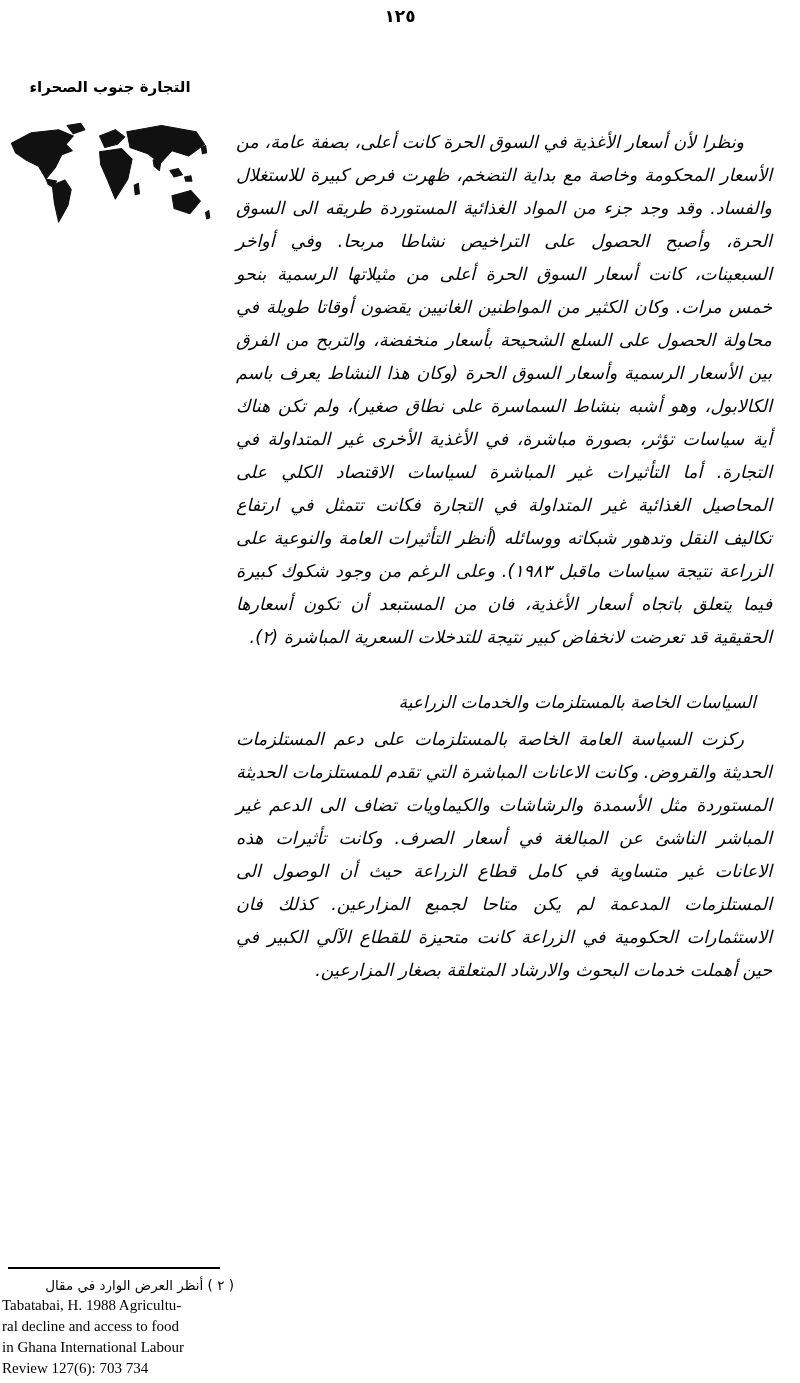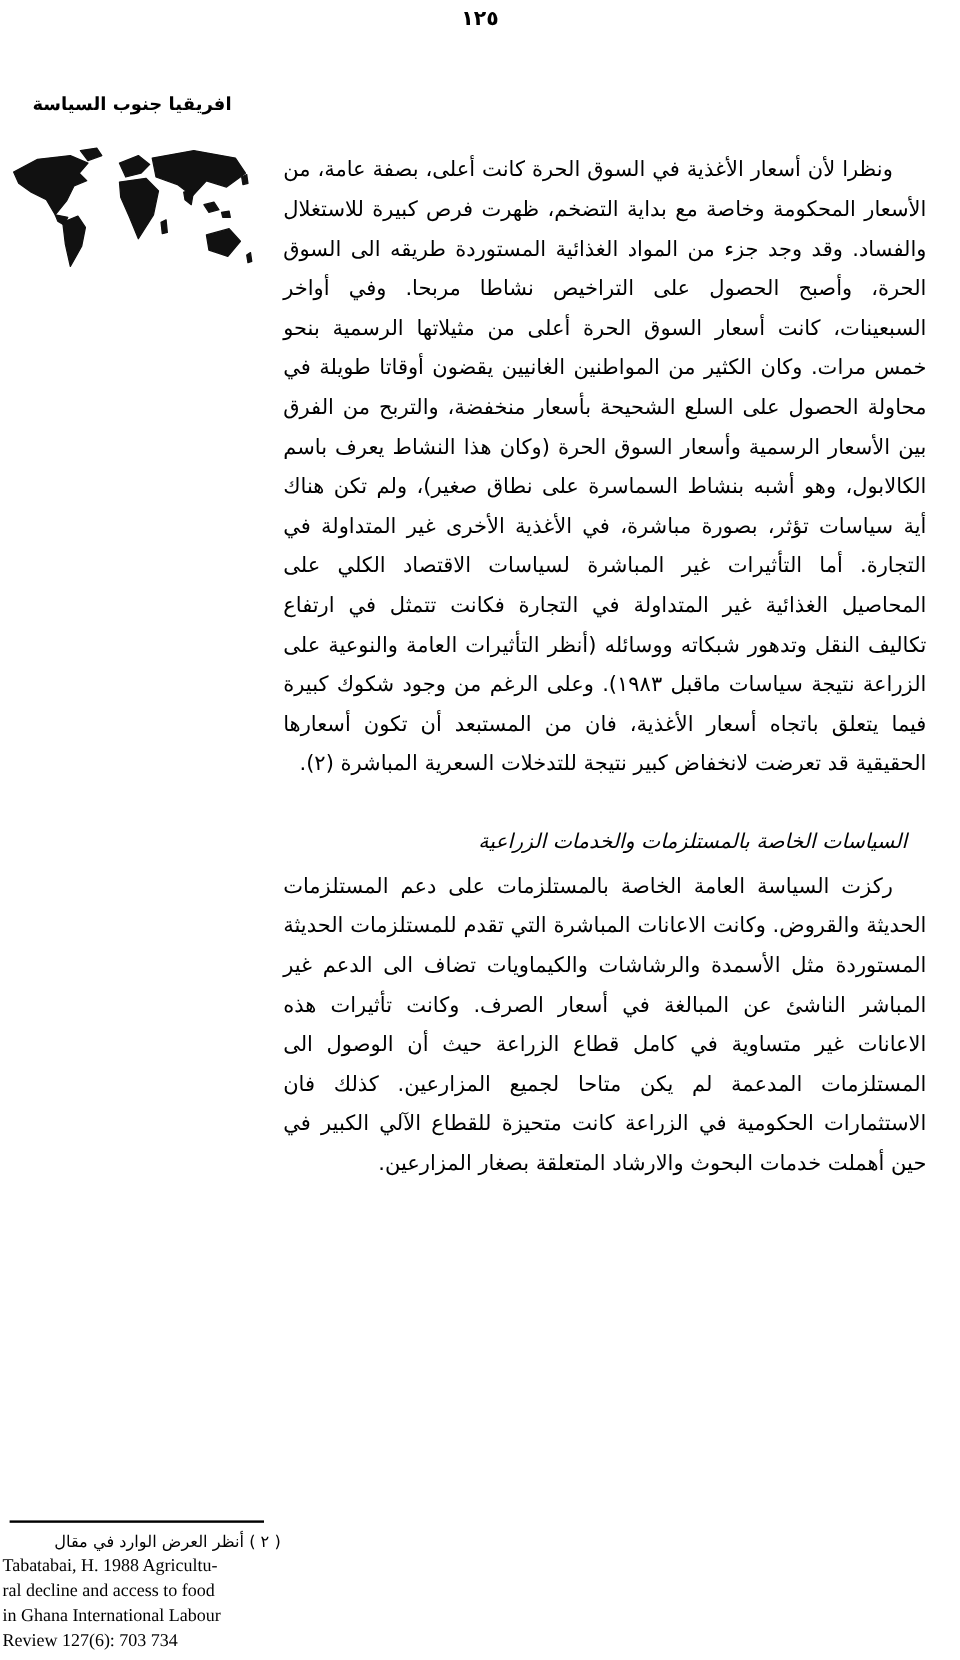--- a/index.html
+++ b/index.html
@@ -47,20 +47,21 @@
     right: 28px;
     top: 126px;
     direction: rtl;
     text-align: justify;
     font-size: 17.5px;
     line-height: 33px;
   }
   .main-col p {
     margin: 0;
     text-indent: 28px;
+    font-style: italic;
   }
   .section-heading {
     font-style: italic;
     text-align: right;
     margin: 32px 0 4px 0;
     padding-right: 16px;
     font-size: 17px;
     line-height: 33px;
   }
   .para2 { margin-top: 0; }
@@ -92,21 +93,21 @@
 </style>
 </head>
 <body>
 
 <div class="page">
 
   <div class="page-number">١٢٥</div>
 
   <div class="left-col">
     <div class="region-label">
-      <div>افريقيا جنوب السياسة</div>
+      <div>التجارة جنوب الصحراء</div>
     </div>
     <div class="map-wrap">
       <svg width="210" height="118" viewBox="0 0 200 112" aria-hidden="true">
         <g fill="#111111" stroke="#111111" stroke-width="1" stroke-linejoin="round">
 
           <path d="M60,5 L73,3 L77,9 L66,13 Z"></path>
 
           <path d="M7,22 L26,12 L52,9 L66,15 L59,23 L65,29 L55,33 L49,45 L40,56 L33,44 L21,38 L11,31 Z"></path>
 
           <path d="M40,56 L50,58 L47,64 L42,61 Z"></path>

